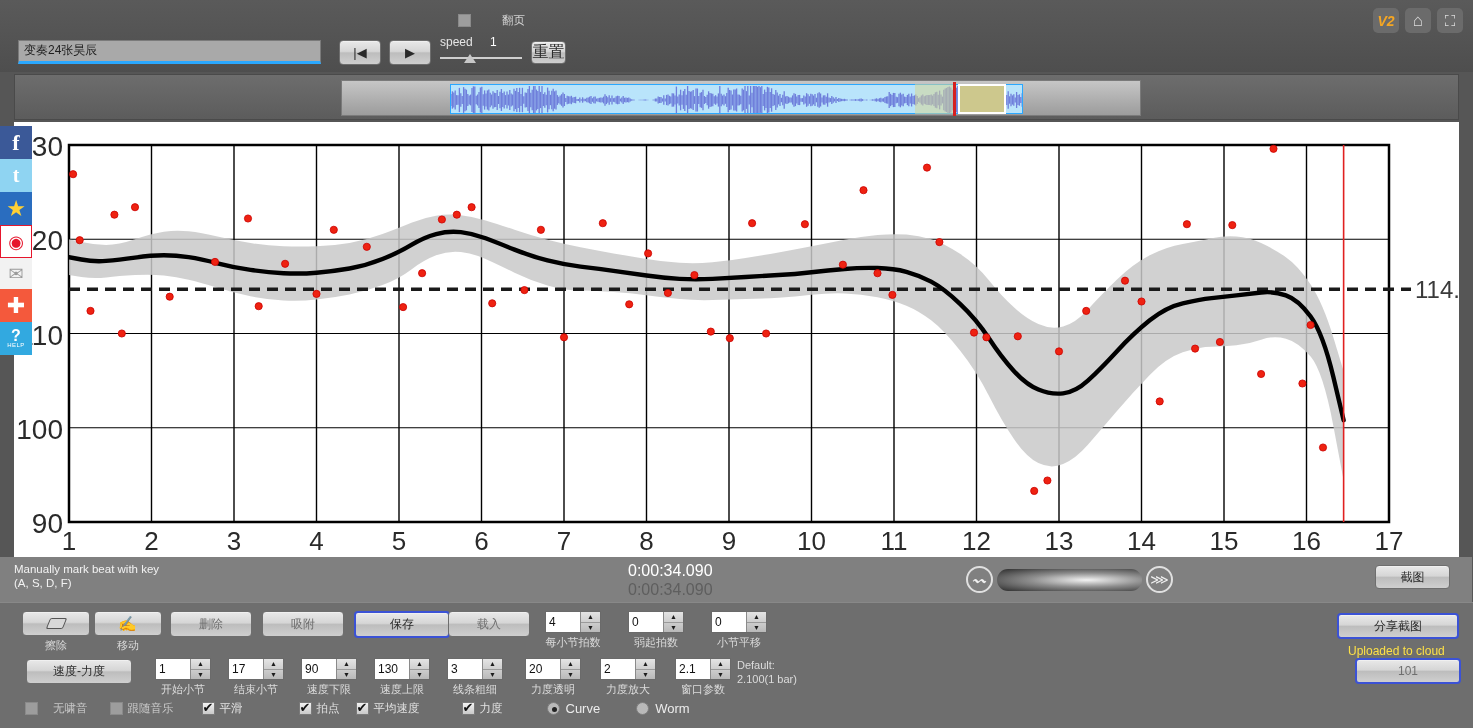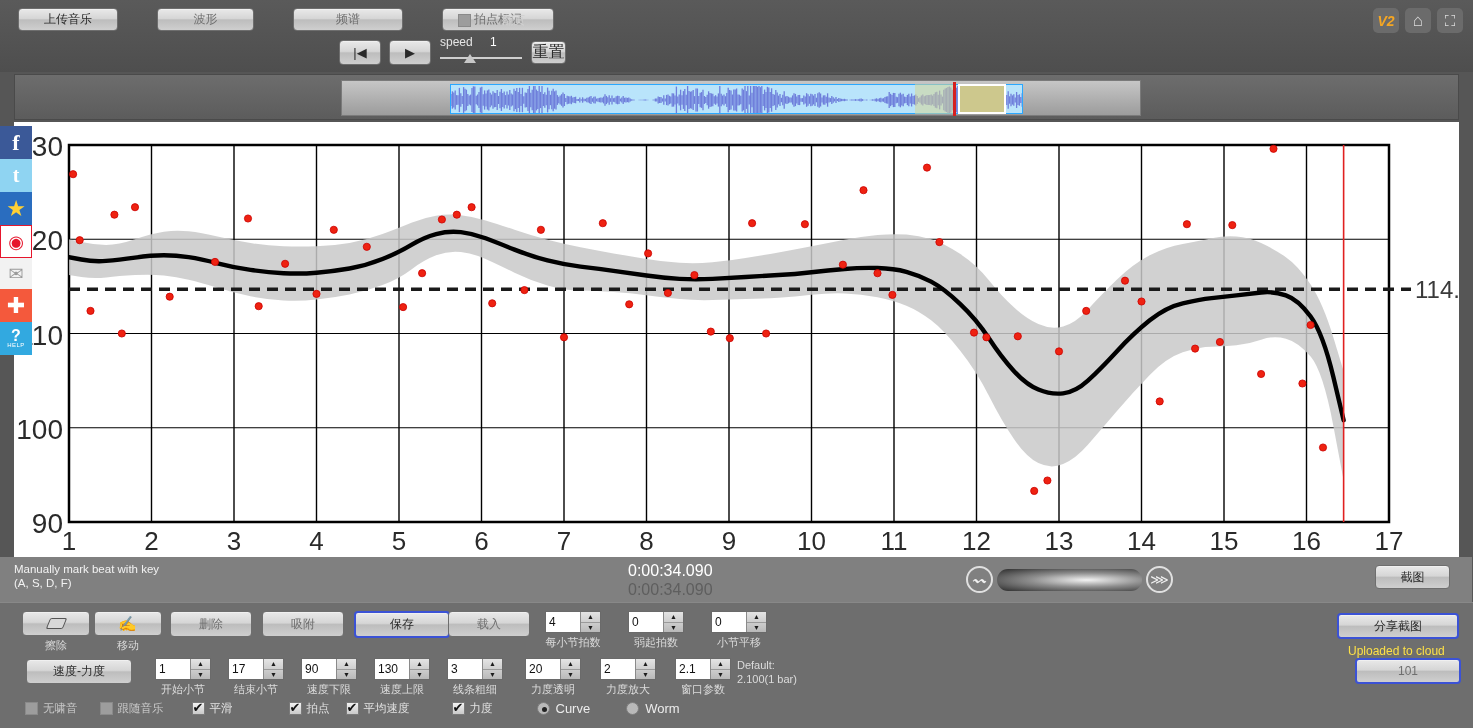--- a/index.html
+++ b/index.html
@@ -54,51 +54,40 @@
     content:"✔"; position:absolute; left:0px; top:-3px; font-size:13px; color:#111;
   }
   .radio { display:flex;align-items:center;gap:6px;font-size:13px;color:#ececec;cursor:pointer; }
   .rdot { width:13px;height:13px;border-radius:50%;background:#b9b9b9;border:1px solid #7d7d7d;position:relative; }
   .rdot.on::after{content:"";position:absolute;left:4px;top:4px;width:5px;height:5px;border-radius:50%;background:#222;}
 </style>
 </head>
 <body>
 
 <div style="position:absolute;left:0;top:0;width:1473px;height:72px;background:linear-gradient(to bottom,#5a5a5a,#4e4e4e);">
-  <div style="position:absolute;left:18px;top:8px;display:flex;gap:39px;">
-    <div class="btn" style="width:100px;height:23px;">
-        <span>上传音乐</span>
-      </div>
-    <div class="btn dim" style="width:97px;height:23px;">
-        <span>波形</span>
-      </div>
-    <div class="btn dim" style="width:110px;height:23px;">
-        <span>频谱</span>
-      </div>
-    <div class="btn dim" style="width:112px;height:23px;">
-        <span>拍点标记</span>
-      </div>
-  </div>
   <label class="cb" style="position:absolute;left:458px;top:13px;">
     <span class="cbbox off"></span>
     <span style="color:#d0d0d0;margin-left:26px;">翻页</span>
   </label>
 
   <div style="position:absolute;right:10px;top:8px;display:flex;gap:6px;">
     <div style="width:26px;height:25px;border-radius:5px;background:#6b6b6b;display:flex;align-items:center;justify-content:center;color:#f5a623;font-weight:bold;font-style:italic;font-size:14px;">
         <span>V2</span>
       </div>
     <div style="width:26px;height:25px;border-radius:5px;background:#6b6b6b;display:flex;align-items:center;justify-content:center;color:#dcdcdc;font-size:17px;">
         <span>⌂</span>
       </div>
     <div style="width:26px;height:25px;border-radius:5px;background:#6b6b6b;display:flex;align-items:center;justify-content:center;color:#dcdcdc;font-size:15px;">
         <span>⛶</span>
       </div>
   </div>
 
+  <div style="position:absolute;left:18px;top:40px;width:303px;height:24px;background:#a9a9a9;border:1px solid #7b7b7b;border-bottom:3px solid #2aa8ff;">
+    <input style="width: 100%; height: 19px; border: 0px; background: transparent; padding: 0px 5px; font-size: 12px; color: rgb(30, 30, 30); font-family: &quot;Liberation Sans&quot;, sans-serif; outline: none;" placeholder="音乐名称" value="变奏24张昊辰">
+  </div>
 
   <div class="btn" style="position:absolute;left:339px;top:40px;width:42px;height:25px;font-size:13px;">
       <span>|◀</span>
     </div>
   <div class="btn" style="position:absolute;left:389px;top:40px;width:42px;height:25px;font-size:13px;">
       <span>▶</span>
     </div>
 
   <div style="position:absolute;left:440px;top:35px;width:88px;height:32px;">
     <div style="position:absolute;left:0;top:0;font-size:12px;color:#e6e6e6;text-align:right;">speed</div>
@@ -838,21 +827,21 @@
     <div class="fieldlabel">窗口参数</div>
   </div>
   <div style="position:absolute;left:737px;top:55px;font-size:11px;color:#dcdcdc;line-height:14px;">
     <div>Default:</div>
     <div>2.100(1 bar)</div>
   </div>
 
   <div style="position:absolute;left:25px;top:98px;display:flex;align-items:center;">
     <label class="cb" style="margin-right:22px;">
       <span class="cbbox off"></span>
-      <span style="color:#c7c7c7;">无啸音</span>
+      <span style="color:#c7c7c7;margin-left:10px;">无啸音</span>
     </label>
     <label class="cb" style="margin-right:28px;">
       <span class="cbbox off"></span>
       <span style="color:#c7c7c7;">跟随音乐</span>
     </label>
     <label class="cb" style="margin-right:56px;">
       <span class="cbbox on"></span>
       <span>平滑</span>
     </label>
     <label class="cb" style="margin-right:16px;">

